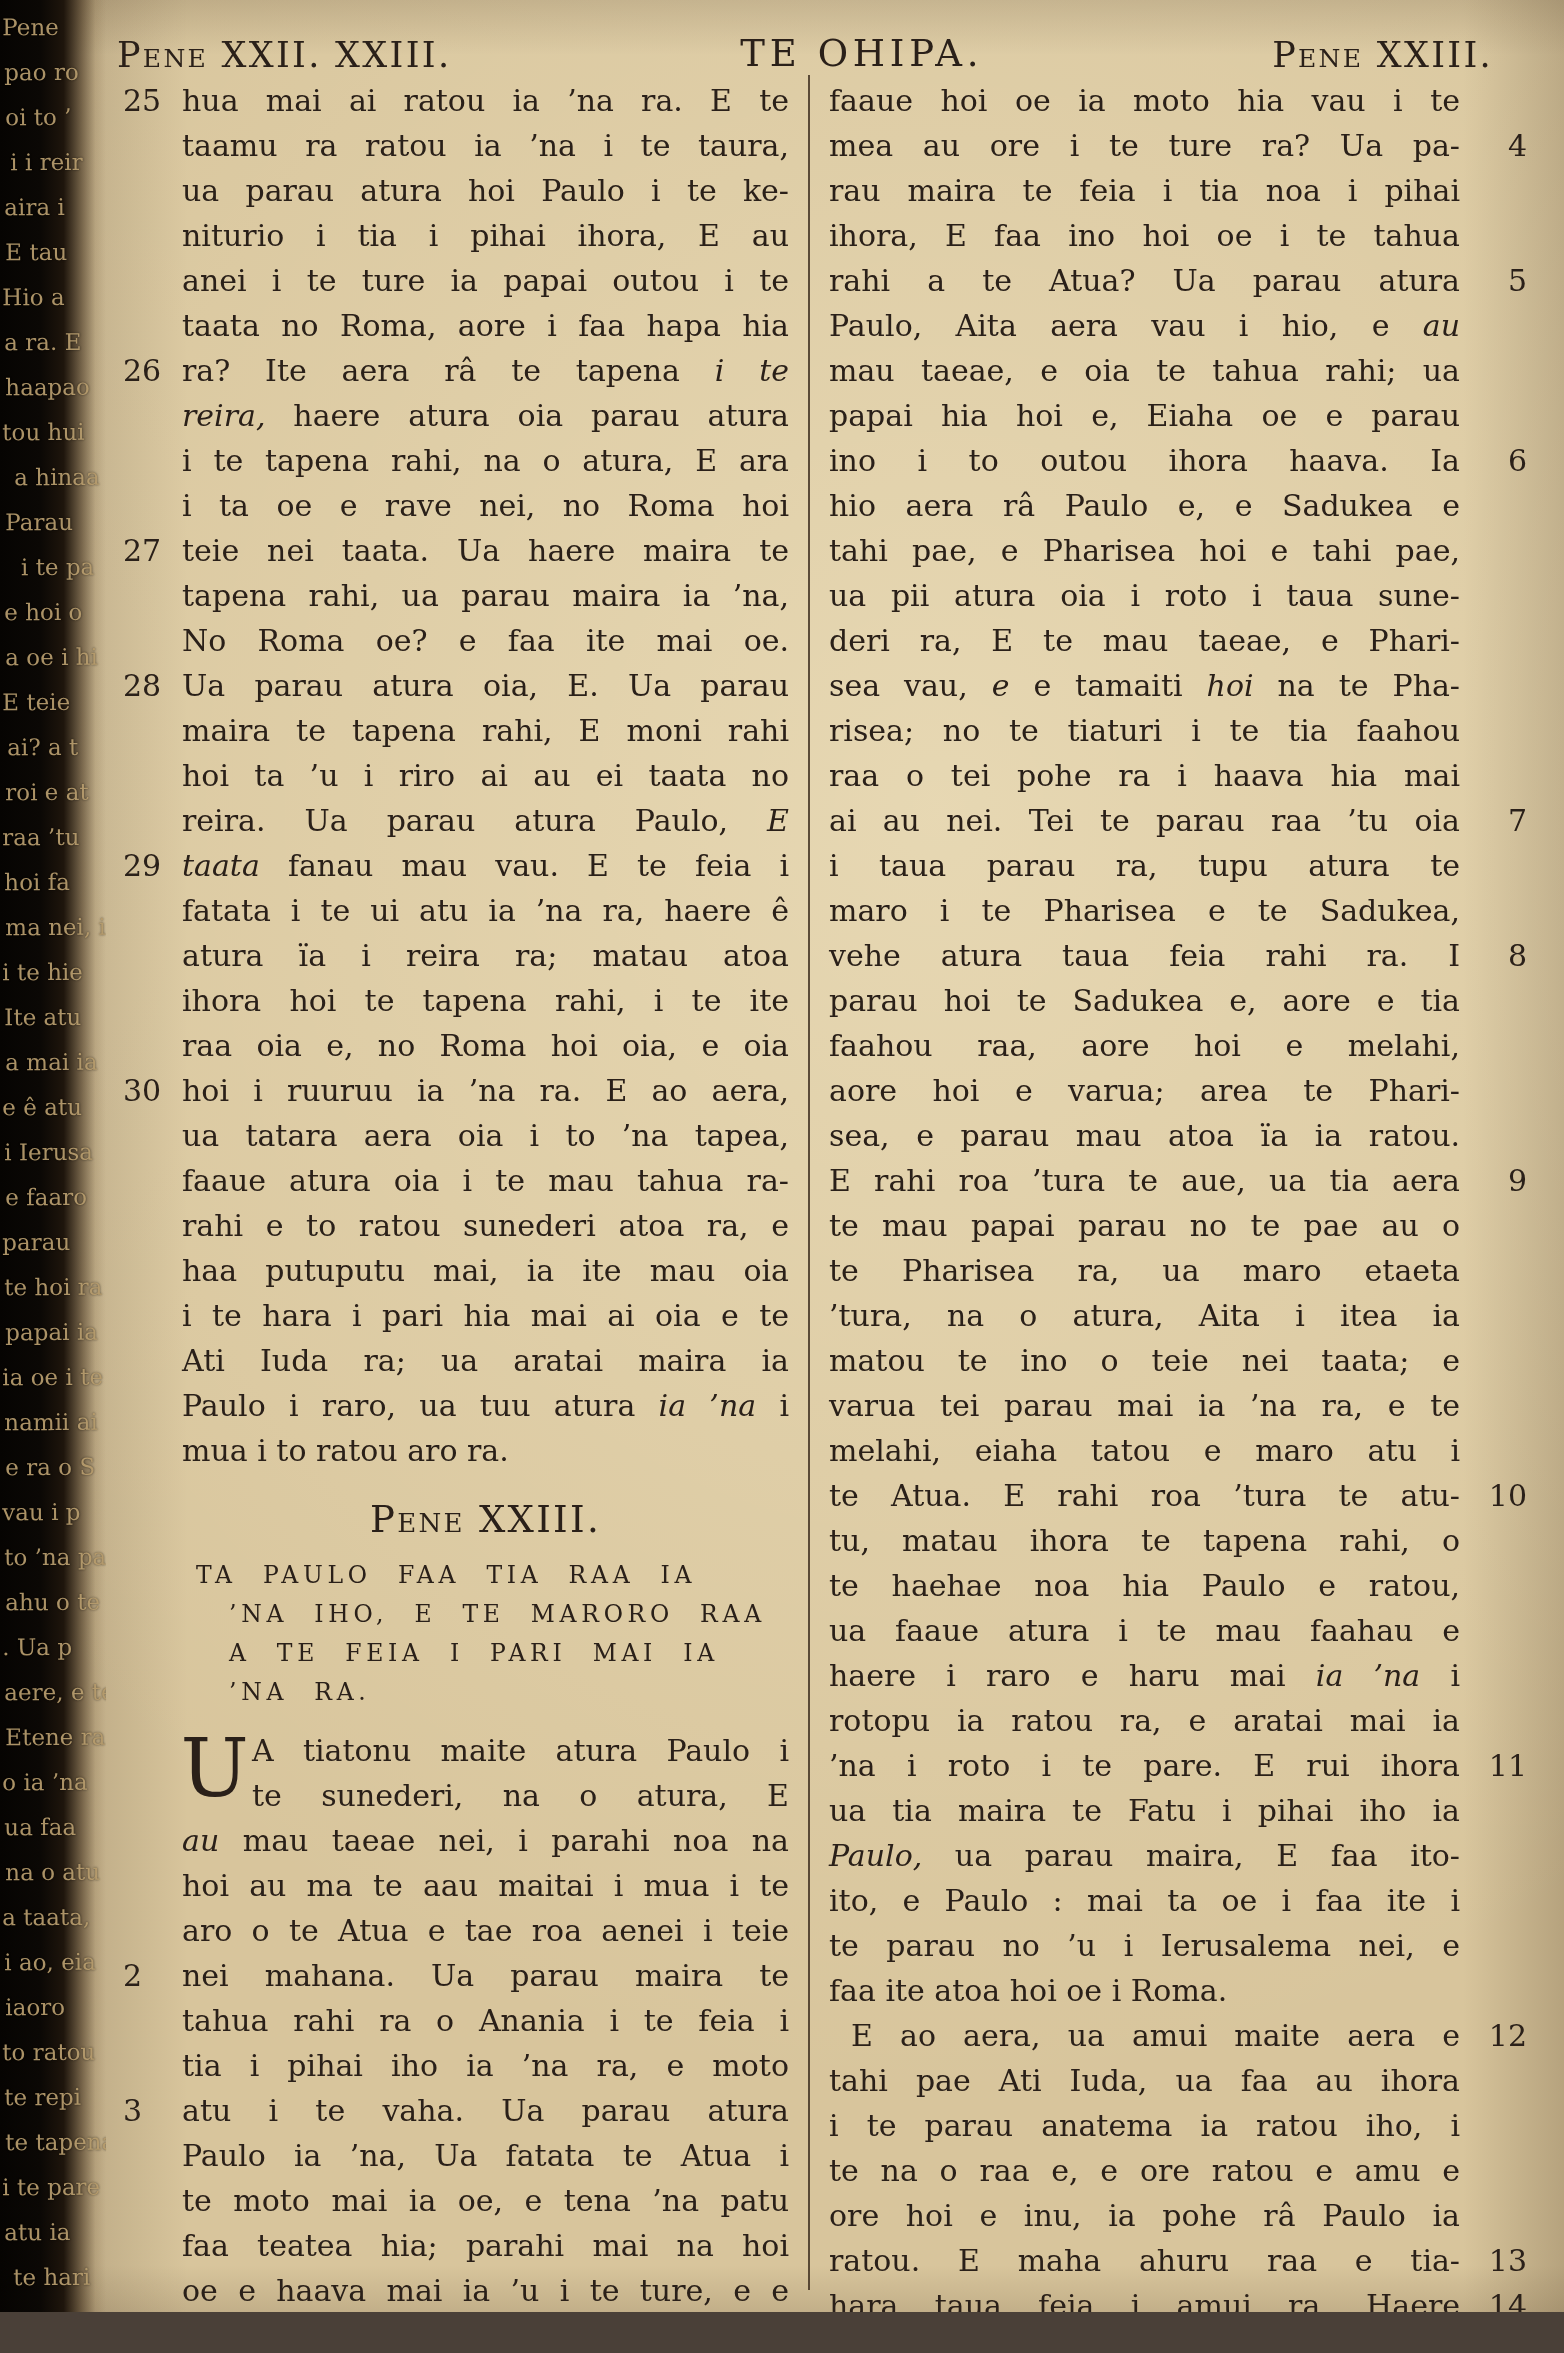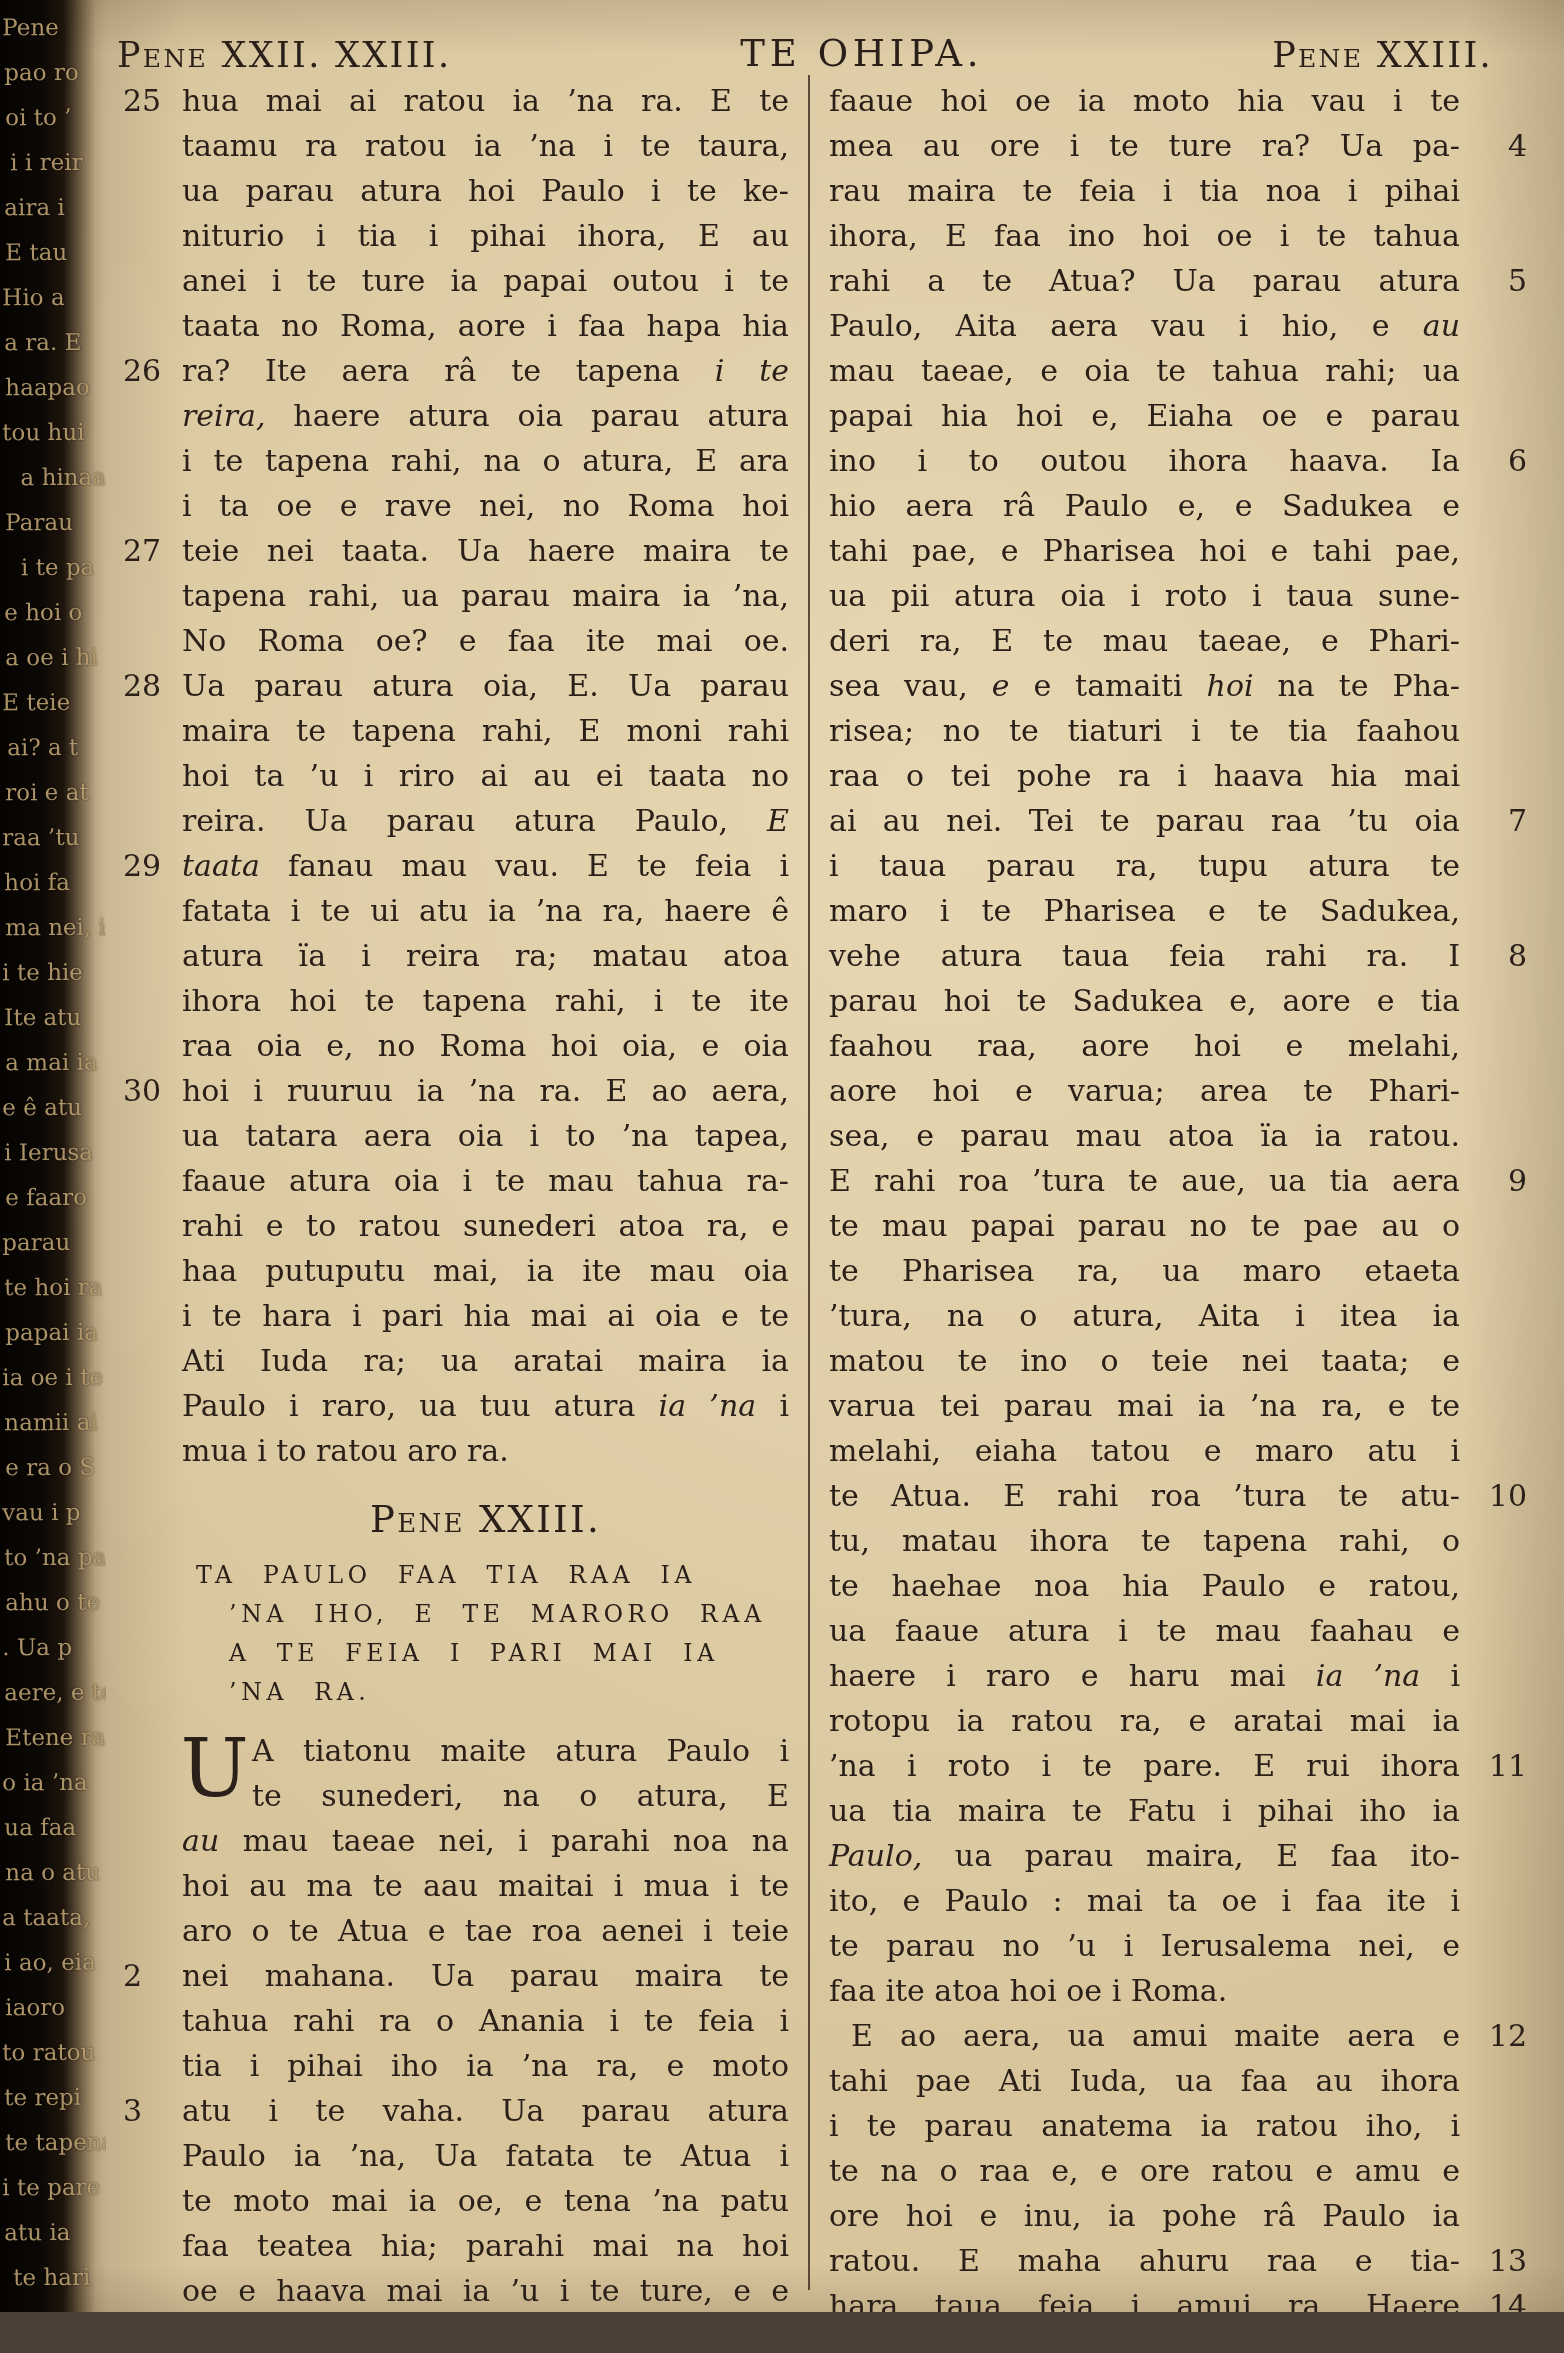--- a/index.html
+++ b/index.html
@@ -81,21 +81,21 @@
       <div class="frag" style="margin-left: 0px;">Pene</div>
       <div class="frag" style="margin-left: 1.6px;">pao ro</div>
       <div class="frag" style="margin-left: 3.1px;">oi to ’</div>
       <div class="frag" style="margin-left: 8px;">i i reir</div>
       <div class="frag" style="margin-left: 1.6px;">aira i</div>
       <div class="frag" style="margin-left: 3.1px;">E tau</div>
       <div class="frag" style="margin-left: 0px;">Hio a</div>
       <div class="frag" style="margin-left: 1.6px;">a ra. E</div>
       <div class="frag" style="margin-left: 3.1px;">haapao</div>
       <div class="frag" style="margin-left: 0px;">tou hui</div>
-      <div class="frag" style="margin-left: 3px; text-align: right;">a hinaa</div>
+      <div class="frag" style="margin-left: 12px;">a hinaa</div>
       <div class="frag" style="margin-left: 3.1px;">Parau</div>
       <div class="frag" style="margin-left: 0px; padding-left: 21px;">i te pa</div>
       <div class="frag" style="margin-left: 1.6px;">e hoi o</div>
       <div class="frag" style="margin-left: 3.1px;">a oe i hi</div>
       <div class="frag" style="margin-left: 0px;">E teie</div>
       <div class="frag" style="margin-left: 5px;">ai? a t</div>
       <div class="frag" style="margin-left: 3.1px;">roi e at</div>
       <div class="frag" style="margin-left: 0px;">raa ’tu</div>
       <div class="frag" style="margin-left: 1.6px;">hoi fa</div>
       <div class="frag" style="margin-left: 3.1px;">ma nei, i</div>

